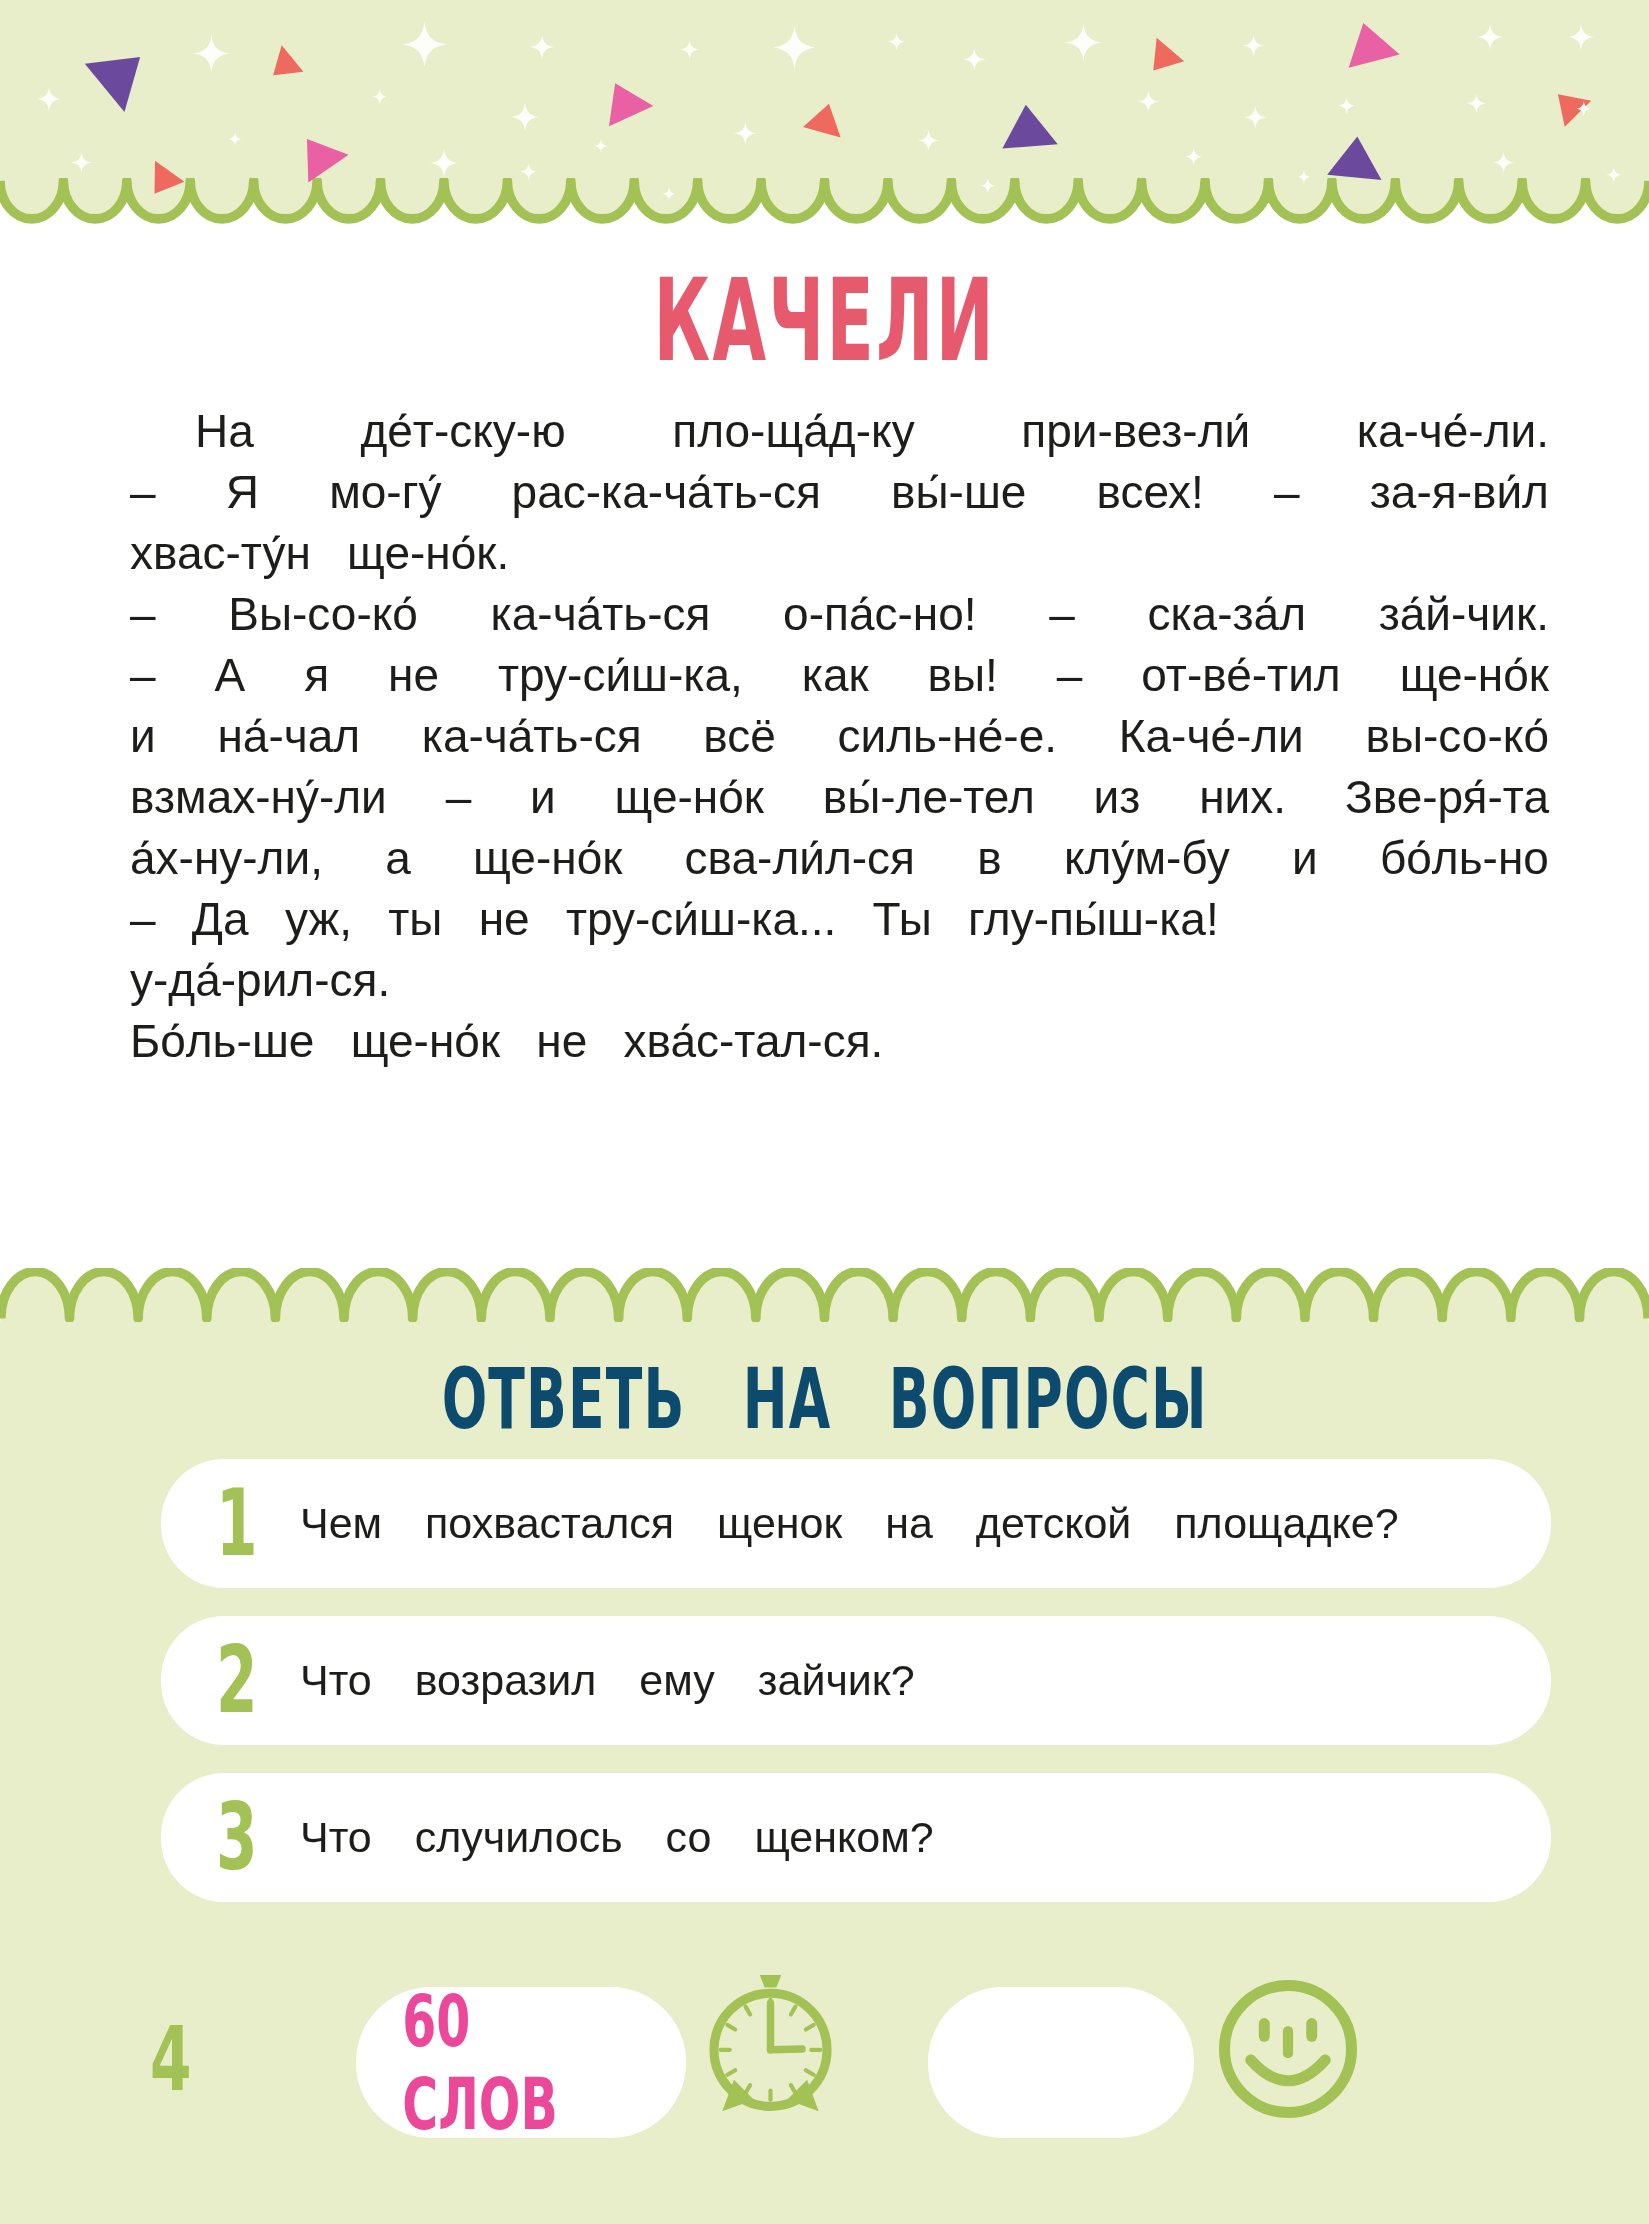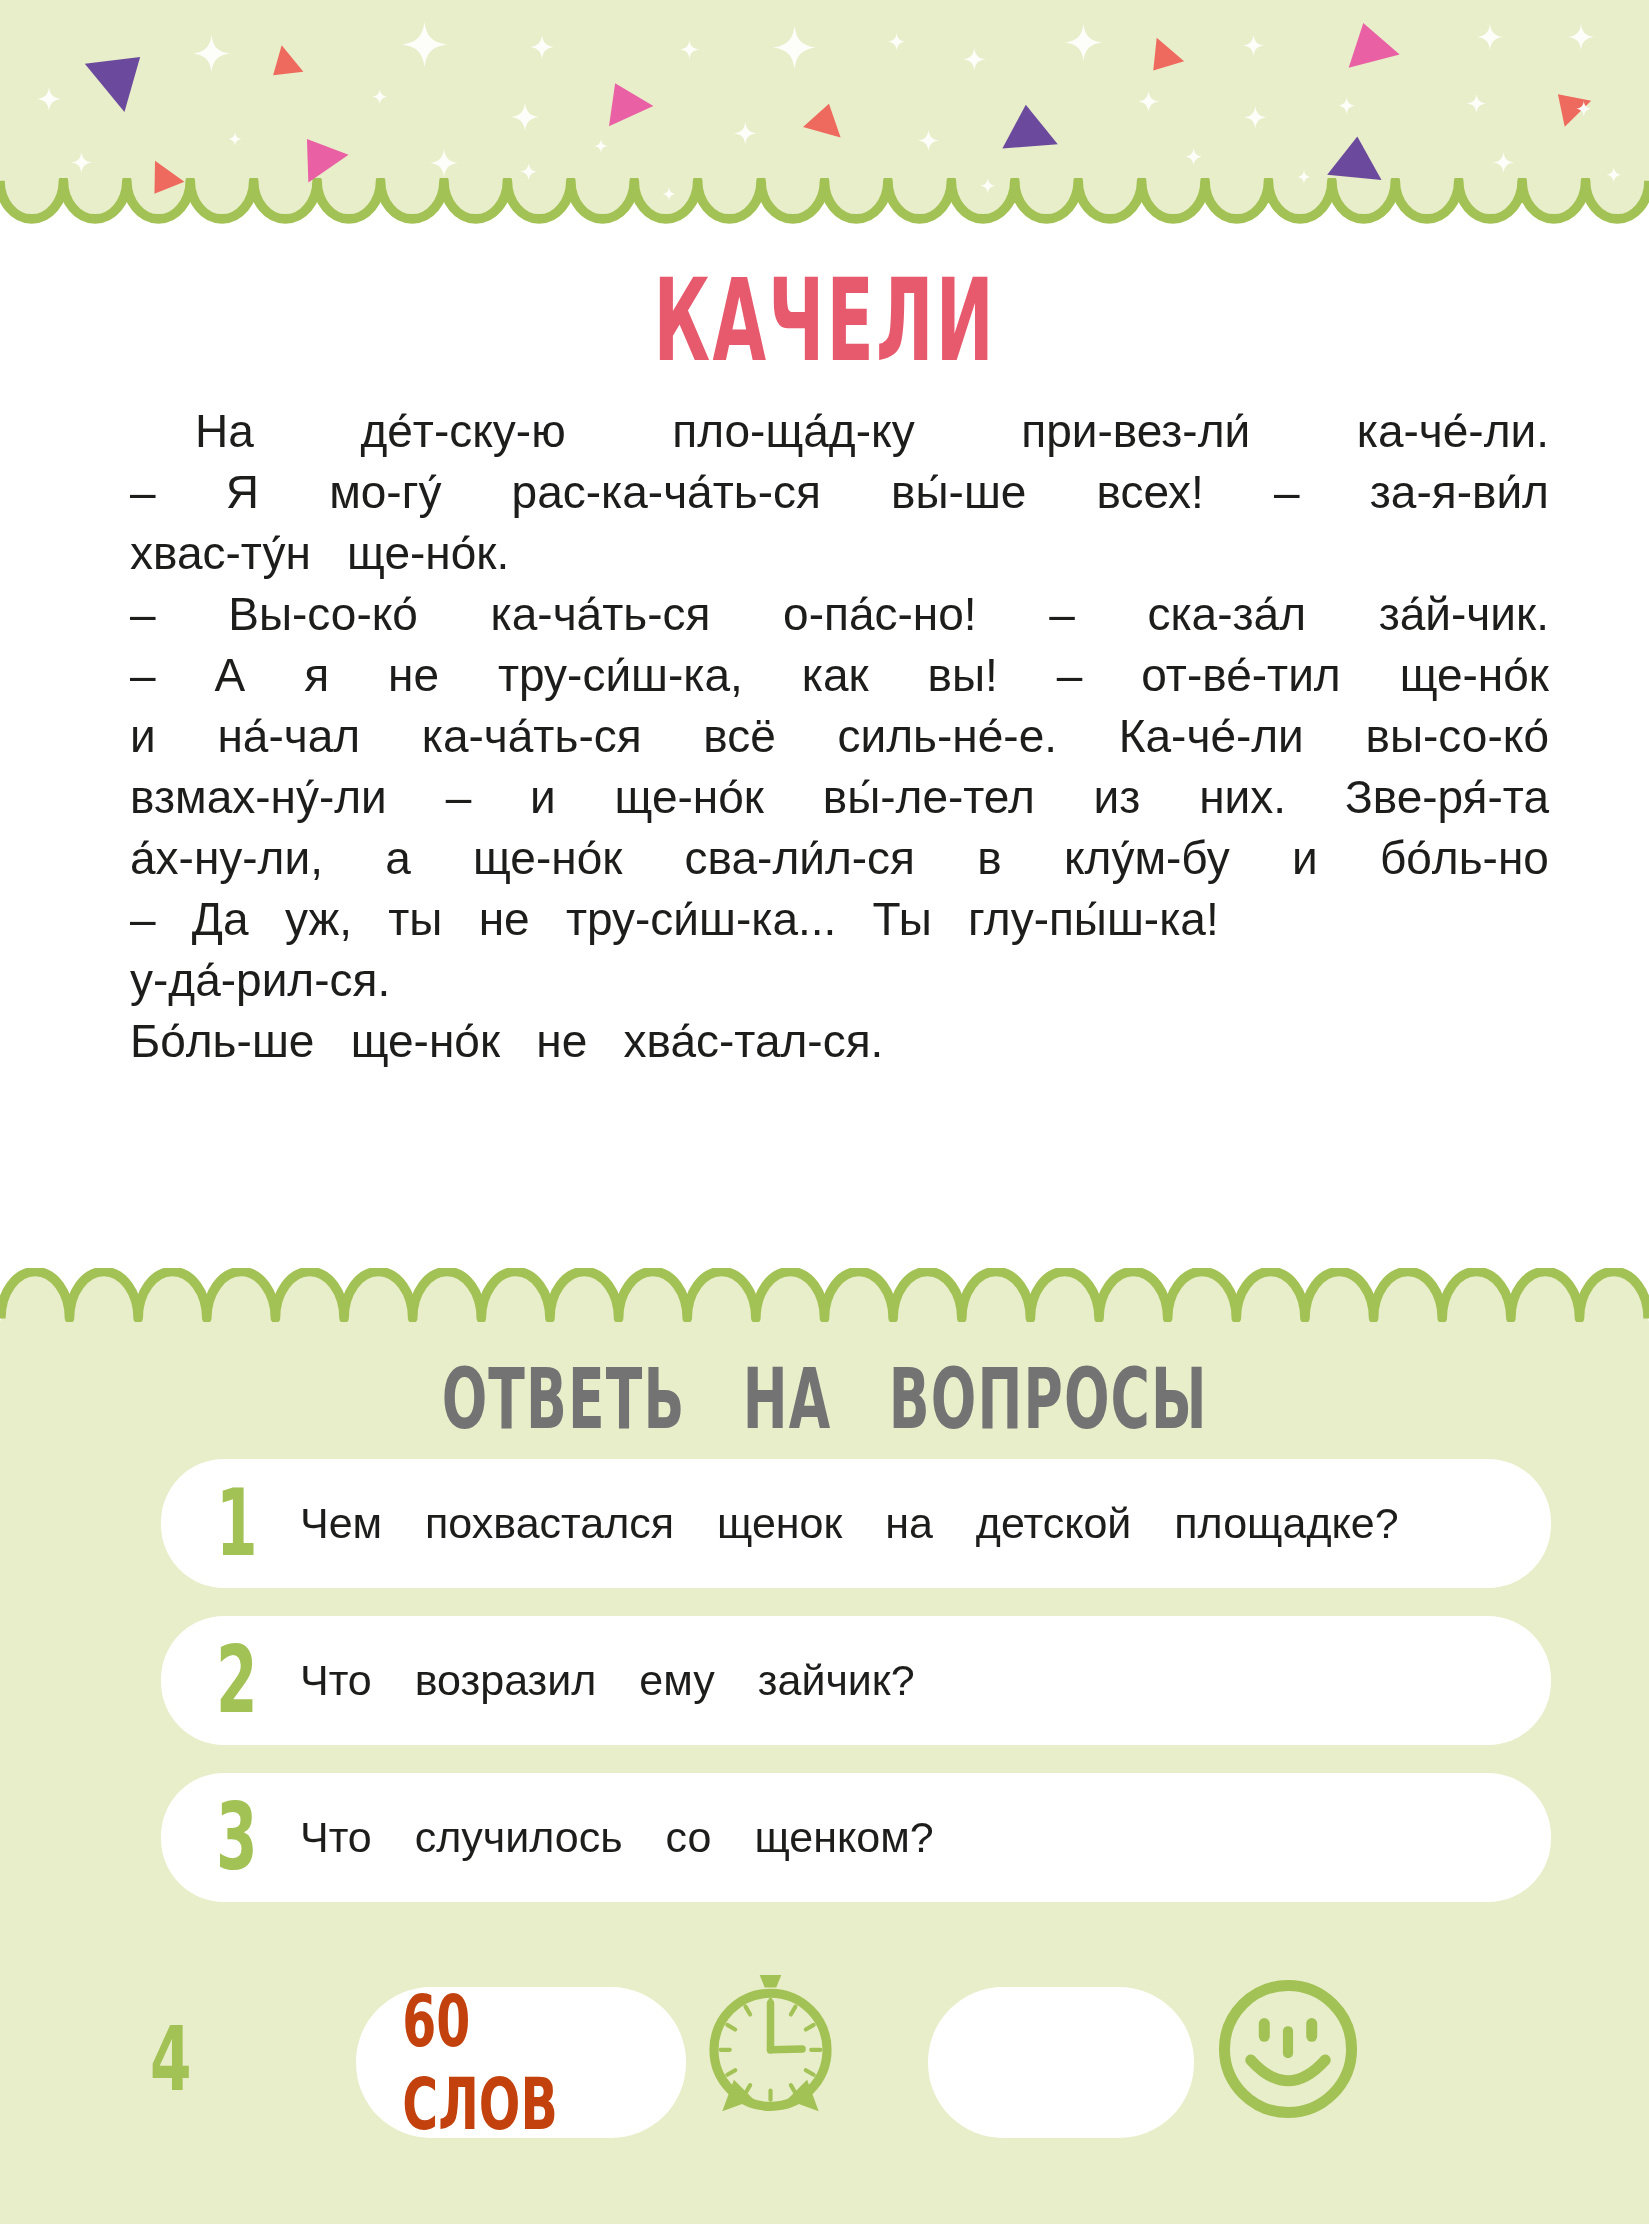--- a/index.html
+++ b/index.html
@@ -21,36 +21,36 @@
   
   .story{margin:14px 100px 0 130px;font-size:46px;line-height:61px;font-stretch:condensed;}
   .line{height:61px;display:flex;justify-content:space-between;align-items:baseline;white-space:nowrap;}
   .line.noj{display:block;word-spacing:23.5px;}
   .line.ind{padding-left:65px;}
 
   
   .qsection{margin-top:196px;position:relative;}
   .arches{display:block;}
   .qbody{background:#e8eec9;height:903px;position:relative;}
-  .qheading{padding-top:33px;height:90px;text-align:center;color:#737373;}
+  .qheading{padding-top:33px;height:90px;text-align:center;color:#0c4a6e;}
   .qheading .marker{font-size:80px;line-height:90px;word-spacing:56px;letter-spacing:1.7px;transform:scale(0.67,1.05);}
 
   .cards{margin:14px 98px 0 161px;}
   .card{display:flex;align-items:center;height:129px;background:#ffffff;border-radius:63px;
         margin-bottom:28px;padding-left:45px;box-sizing:border-box;}
   .qnum{width:61px;text-align:center;color:#a3c255;}
   .qnum .marker{font-size:83px;transform:scale(0.72,1.12);}
   .qtext{margin-left:33px;font-size:43px;word-spacing:31px;white-space:nowrap;}
 
   
   .footer{position:absolute;left:0;top:653px;width:100%;height:183px;}
   .page-number{position:absolute;left:132px;top:37px;width:78px;line-height:96px;text-align:center;color:#a3c255;}
   .page-number .marker{font-size:83px;transform:scale(0.72,1.08);}
   .pill{position:absolute;background:#ffffff;height:151px;border-radius:75px;}
-  .pill.words{left:356px;top:12px;width:330px;display:flex;align-items:center;justify-content:center;color:#c2410c;}
+  .pill.words{left:356px;top:12px;width:330px;display:flex;align-items:center;justify-content:center;color:#ec4899;}
   .pill.words .marker{font-size:68px;word-spacing:12px;transform:scale(0.72,1.05);}
   .pill.answer{left:928px;top:12px;width:266px;}
   .icon-clock{position:absolute;left:704px;top:0px;}
   .icon-smiley{position:absolute;left:1216px;top:1.7px;}
 </style>
 </head>
 <body>
 
 <div class="page">
 

